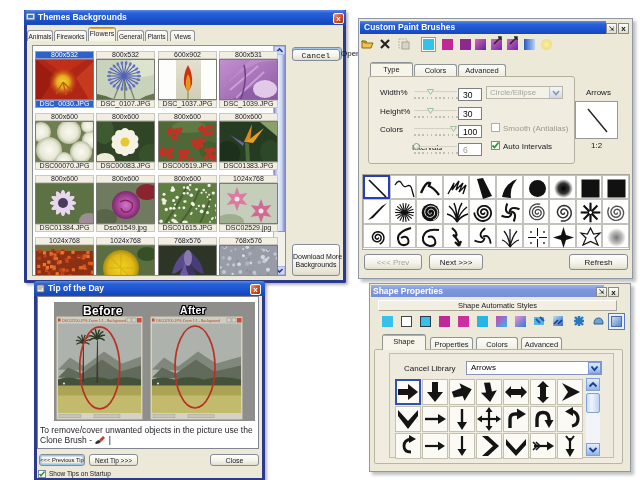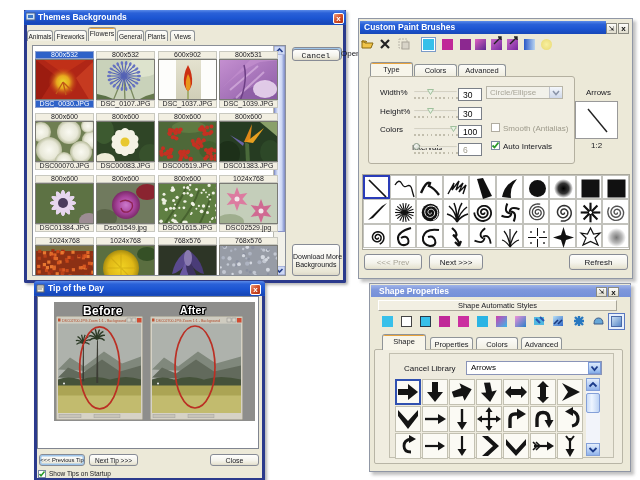--- a/index.html
+++ b/index.html
@@ -964,21 +964,21 @@
             <stop offset=".6" stop-color="#bbb"></stop>
             <stop offset="1" stop-color="#fff"></stop>
           </radialGradient>
         </defs>
       </svg>
     </div>
 </div>
 
 <div class="win" id="w-sp" style="left:369px;top:283px;width:260px;height:187px;z-index:3;border:1px solid #9097a5;box-shadow:3px 3px 3px rgba(150,150,150,.6);">
   <div id="sp-body">
-      <div style="position:absolute;left:1px;top:1px;width:260px;height:12px;background:linear-gradient(180deg,#a0b4e8,#7e97dc 40%,#7590d8);color:#fff;font-weight:bold;font-size:8.5px;line-height:12px;padding-left:8px;box-sizing:border-box;">Shape Properties</div>
+      <div style="position:absolute;left:1px;top:1px;width:233px;height:12px;background:linear-gradient(180deg,#a0b4e8,#7e97dc 40%,#7590d8);color:#fff;font-weight:bold;font-size:8.5px;line-height:12px;padding-left:2px;box-sizing:border-box;">Shape Properties</div>
       <div style="position:absolute;left:226px;top:3px;width:11px;height:10px;background:linear-gradient(180deg,#fdfdfb,#e0ddcc);border:1px solid #8a8a80;box-sizing:border-box;text-align:center;font-size:7px;line-height:8px;color:#222;">⇲</div>
       <div style="position:absolute;left:238px;top:3px;width:11px;height:10px;background:linear-gradient(180deg,#fdfdfb,#e0ddcc);border:1px solid #8a8a80;box-sizing:border-box;text-align:center;font-size:8px;line-height:9px;color:#111;font-weight:bold;">x</div>
       <div style="position:absolute;left:8px;top:16px;width:239px;height:11px;background:#f2efe2;border:1px solid #fff;border-right-color:#a8a598;border-bottom-color:#a8a598;box-sizing:border-box;font-size:7.5px;text-align:center;line-height:10px;color:#1a1a20;">Shape Automatic Styles</div>
       <div class="swatch" style="left:11.5px;top:31.5px;background:#38c0ea;"></div>
       <div class="swatch" style="left:30.6px;top:31.5px;background:#fff;border:1px solid #444;"></div>
       <div class="swatch" style="left:49.7px;top:31.5px;background:#38c0ea;border:1px solid #2a3a4a;"></div>
       <div class="swatch" style="left:68.8px;top:31.5px;background:#c02898;"></div>
       <div class="swatch" style="left:87.9px;top:31.5px;background:#cb2fa0;"></div>
       <div class="swatch" style="left:107.0px;top:31.5px;background:#2ab4e4;"></div>
       <div class="swatch" style="left:126.1px;top:31.5px;background:linear-gradient(135deg,#d040b0,#38b8e8);"></div>
@@ -1240,20 +1240,24 @@
             <rect x="2" y="69.5" width="89" height="27.5" fill="#aba454"></rect>
             <rect x="2" y="79.5" width="89" height="17.5" fill="#c2bb6e"></rect>
             <circle cx="8" cy="67.5" r="1" fill="#eee"></circle>
             <ellipse cx="45" cy="51" rx="20" ry="41" fill="none" stroke="#bb2f24" stroke-width="1.7"></ellipse>
           </g>
           <rect x="1" y="97" width="91" height="6" fill="#d6d2c6"></rect>
           <rect x="3" y="98.3" width="22" height="3.5" fill="#c8c4b8" stroke="#999" stroke-width=".4"></rect>
           <rect x="38" y="98.3" width="26" height="3.5" fill="#c8c4b8" stroke="#999" stroke-width=".4"></rect>
         </svg>
       </div>
+      <div style="position:absolute;left:3px;top:129px;width:216px;font-size:8.5px;color:#26272c;">To remove/cover unwanted objects in the picture use the<br>Clone Brush - <svg width="12" height="9" viewBox="0 0 12 9" style="position:static;vertical-align:-1px">
+          <path d="M1 8 Q3 5 5 5 L7 7 Q5 9 2 9 Z" fill="#303030"></path>
+          <path d="M5 5 L9 1 L11 3 L7 7 Z" fill="#c04030"></path>
+        </svg> <span style="color:#000;">|</span></div>
       <div class="btn def" style="left:2px;top:158px;width:46px;height:12px;line-height:11px;font-size:5.8px;white-space:nowrap;overflow:hidden;">&lt;&lt;&lt; Previous Tip</div>
       <div class="btn" style="left:52px;top:158px;width:49px;height:12px;line-height:11px;font-size:6.5px;white-space:nowrap;overflow:hidden;">Next Tip &gt;&gt;&gt;</div>
       <div class="btn" style="left:173px;top:158px;width:49px;height:12px;line-height:11px;font-size:7px;">Close</div>
       <div class="cb" style="left:1px;top:174px;width:8px;height:8px;"></div>
       <svg width="8" height="8" viewBox="0 0 8 8" style="left:1px;top:174px">
         <path d="M1.5 4 L3 5.8 L6.5 1.5" stroke="#2a9a2a" stroke-width="1.5" fill="none"></path>
       </svg>
       <div class="lbl" style="left:12px;top:174px;font-size:6.5px;">Show Tips on Startup</div>
     </div>
 </div>

